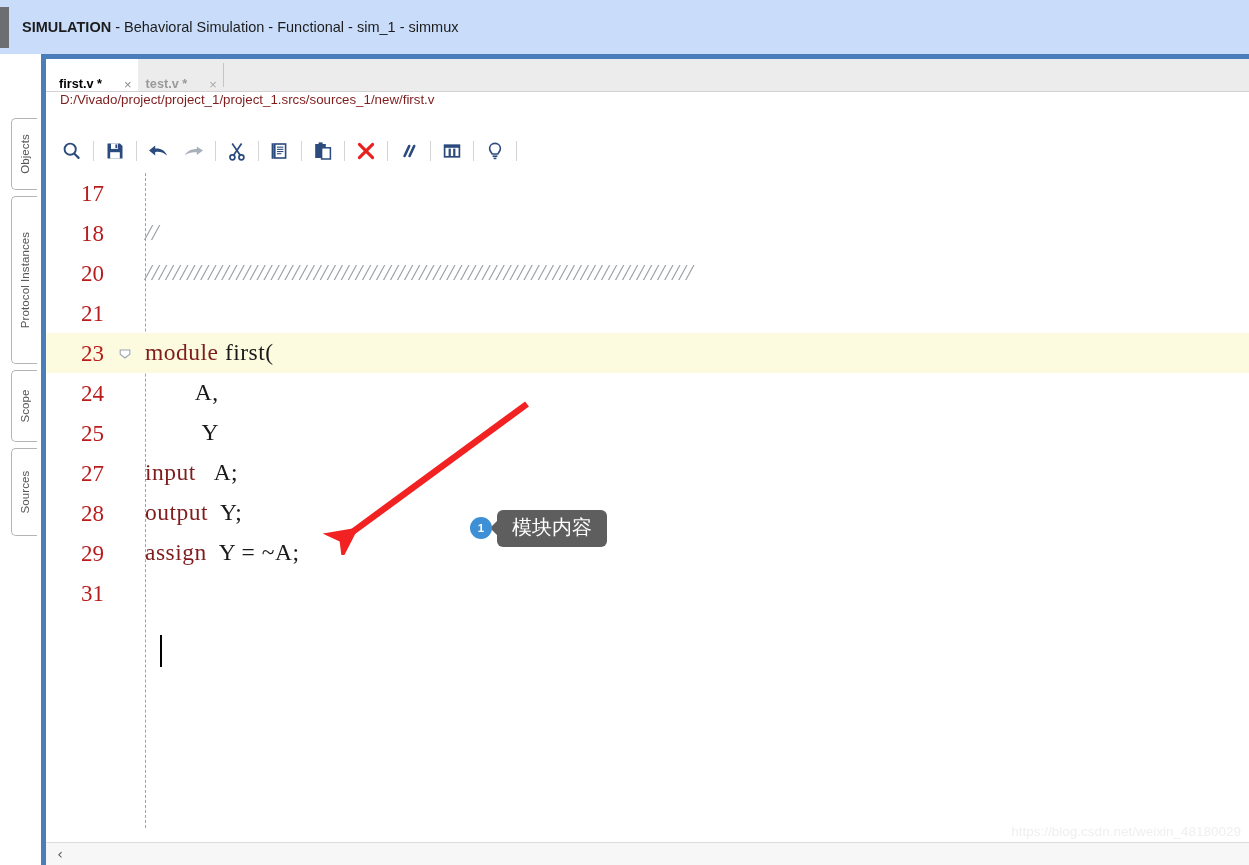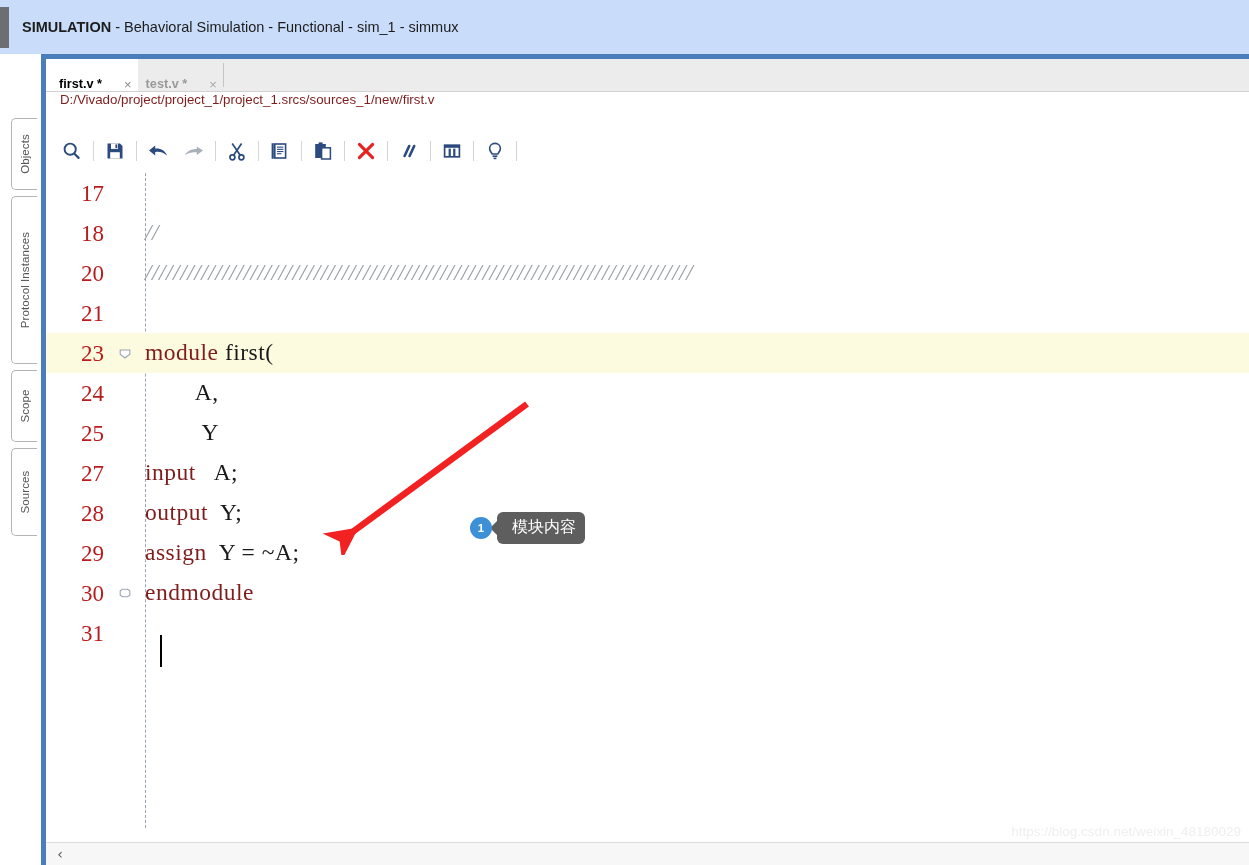--- a/index.html
+++ b/index.html
@@ -240,22 +240,22 @@
     font-weight: bold;
     display: flex; align-items: center; justify-content: center;
     flex: 0 0 auto;
     z-index: 2;
   }
   #callout-bubble {
     position: relative;
     background: #5e5e5e;
     color: #ffffff;
     border-radius: 6px;
-    font-size: 16px;
-    padding: 6px 9px 8px 15px;
+    font-size: 20px;
+    padding: 6px 15px 8px 15px;
     margin-left: 5px;
     line-height: 1.15;
     white-space: nowrap;
     font-family: "DejaVu Sans", sans-serif;
   }
   #callout-bubble::before {
     content: "";
     position: absolute;
     left: -7px;
     top: 50%;
@@ -490,29 +490,20 @@
             <div class="lineno">28</div>
             <div class="foldcell"></div>
             <div class="code-text"><span class="kw">output</span><span>  Y;</span></div>
           </div>
           <div class="code-line">
             <div class="lineno">29</div>
             <div class="foldcell"></div>
             <div class="code-text"><span class="kw">assign</span><span>  Y = ~A;</span></div>
           </div>
           <div class="code-line">
-            <div class="lineno">30</div>
-            <div class="foldcell">
-              <svg class="fold-ico" width="14" height="14" viewBox="0 0 14 14">
-                <path d="M2.2 4.8 L4.4 3.2 L9.6 3.2 L11.8 4.8 L11.8 9.2 L9.6 10.8 L4.4 10.8 L2.2 9.2 Z" fill="#ffffff" stroke="#9aa4b3" stroke-width="1.1"></path>
-              </svg>
-            </div>
-            <div class="code-text"><span class="kw">endmodule</span></div>
-          </div>
-          <div class="code-line">
             <div class="lineno">31</div>
             <div class="foldcell"></div>
             <div class="code-text"><span></span></div>
           </div>
         </div>
       <div id="caret"></div>
     </div>
   </div>
 
   <svg id="anno-arrow" width="220" height="160" viewBox="0 0 220 160">

